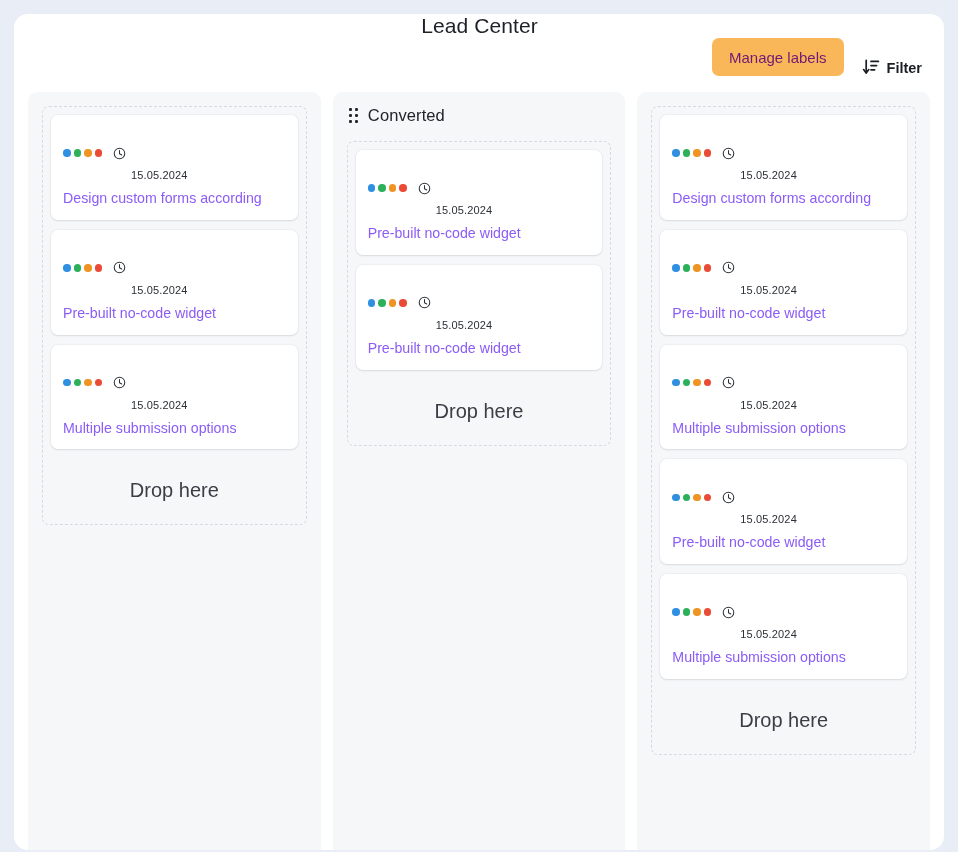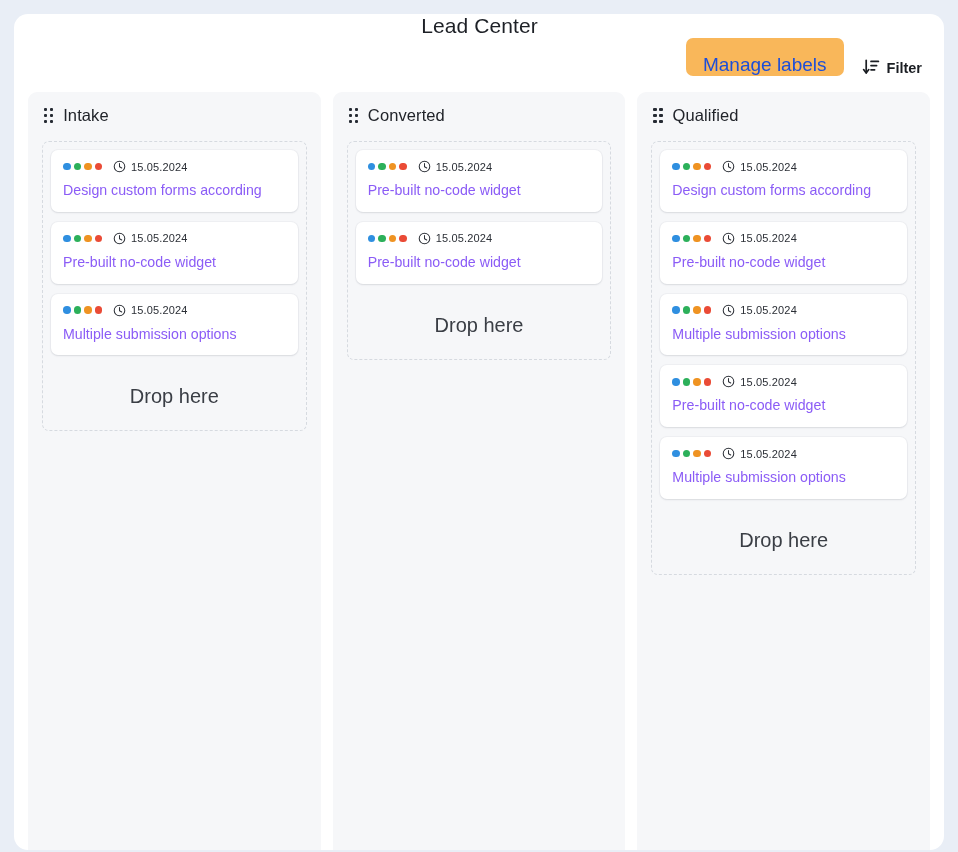--- a/index.html
+++ b/index.html
@@ -42,28 +42,28 @@
   .header-actions {
     margin-left: auto;
     display: flex;
     align-items: center;
     gap: 9px;
   }
 
   .btn {
     border: none;
     background: #f9b75a;
-    color: #1d4ed8;
+    color: #701a75;
     font-family: "Liberation Sans", sans-serif;
-    font-size: 19px;
+    font-size: 15px;
     border-radius: 7px;
     height: 38px;
     padding: 0 17px;
     display: flex;
-    align-items: flex-end;
+    align-items: center;
     gap: 10px;
     cursor: pointer;
     white-space: nowrap;
   }
 
   .btn .plus-glyph {
     display: inline-block;
     width: 17px;
     height: 17px;
     position: relative;
@@ -170,20 +170,21 @@
     height: 7.5px;
     border-radius: 50%;
     display: block;
   }
 
   .date-group { display: flex; align-items: center; gap: 5px; }
   .date-text {
     font-size: 11px;
     color: #2b2f36;
     letter-spacing: .15px;
+    margin-top: 44px;
   }
 
   .card-title {
     font-size: 14.2px;
     color: #8b5cf6;
     line-height: 1.25;
   }
 
   .drop-here {
     text-align: center;
@@ -216,31 +217,20 @@
           <path d="M9.0 11.8 L12.6 11.8" stroke="#1b1e23" stroke-width="1.7" stroke-linecap="round"></path>
         </svg>
         <span class="filter-label">Filter</span>
       </div>
 
     </div>
   </div>
 
   <div class="board" id="board-root">
       <div class="column">
-        <div class="column-header">
-          <div class="drag-handle">
-            <i></i>
-            <i></i>
-            <i></i>
-            <i></i>
-            <i></i>
-            <i></i>
-          </div>
-          <div class="column-title">Intake</div>
-        </div>
         <div class="dropzone">
           <div class="card">
             <div class="card-meta">
               <div class="label-dots">
                 <span style="background: rgb(47, 143, 224);"></span>
                 <span style="background: rgb(44, 176, 90);"></span>
                 <span style="background: rgb(239, 147, 34);"></span>
                 <span style="background: rgb(234, 75, 54);"></span>
               </div>
               <div class="date-group">
@@ -338,31 +328,20 @@
                 </svg>
                 <span class="date-text">15.05.2024</span>
               </div>
             </div>
             <div class="card-title">Pre-built no-code widget</div>
           </div>
           <div class="drop-here">Drop here</div>
         </div>
       </div>
       <div class="column">
-        <div class="column-header">
-          <div class="drag-handle">
-            <i></i>
-            <i></i>
-            <i></i>
-            <i></i>
-            <i></i>
-            <i></i>
-          </div>
-          <div class="column-title">Qualified</div>
-        </div>
         <div class="dropzone">
           <div class="card">
             <div class="card-meta">
               <div class="label-dots">
                 <span style="background: rgb(47, 143, 224);"></span>
                 <span style="background: rgb(44, 176, 90);"></span>
                 <span style="background: rgb(239, 147, 34);"></span>
                 <span style="background: rgb(234, 75, 54);"></span>
               </div>
               <div class="date-group">

